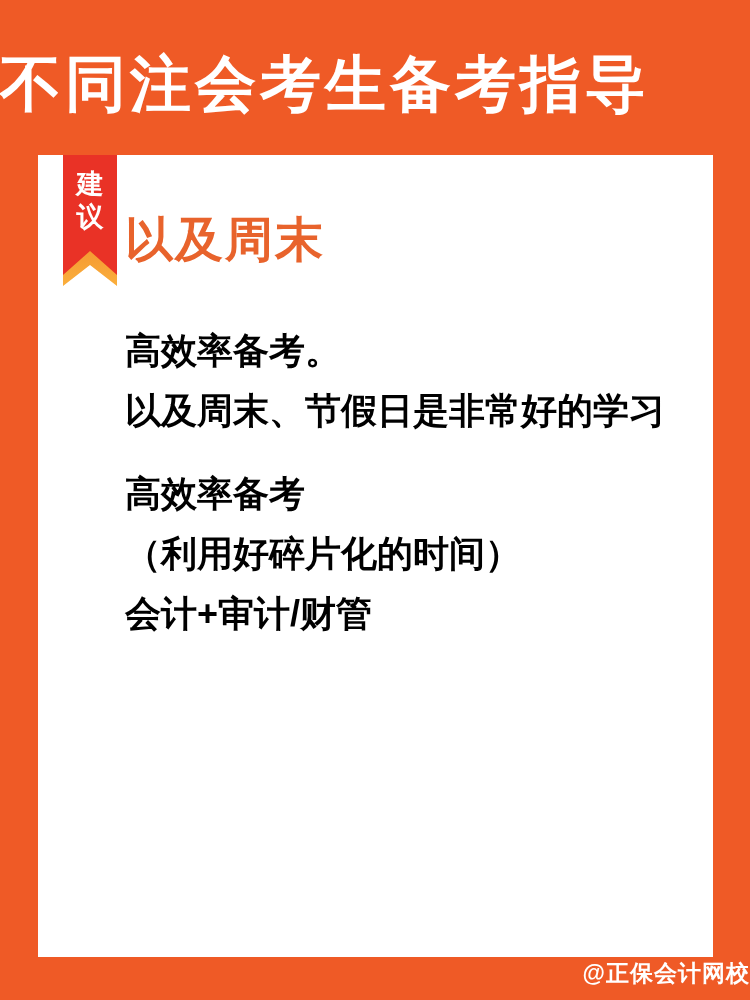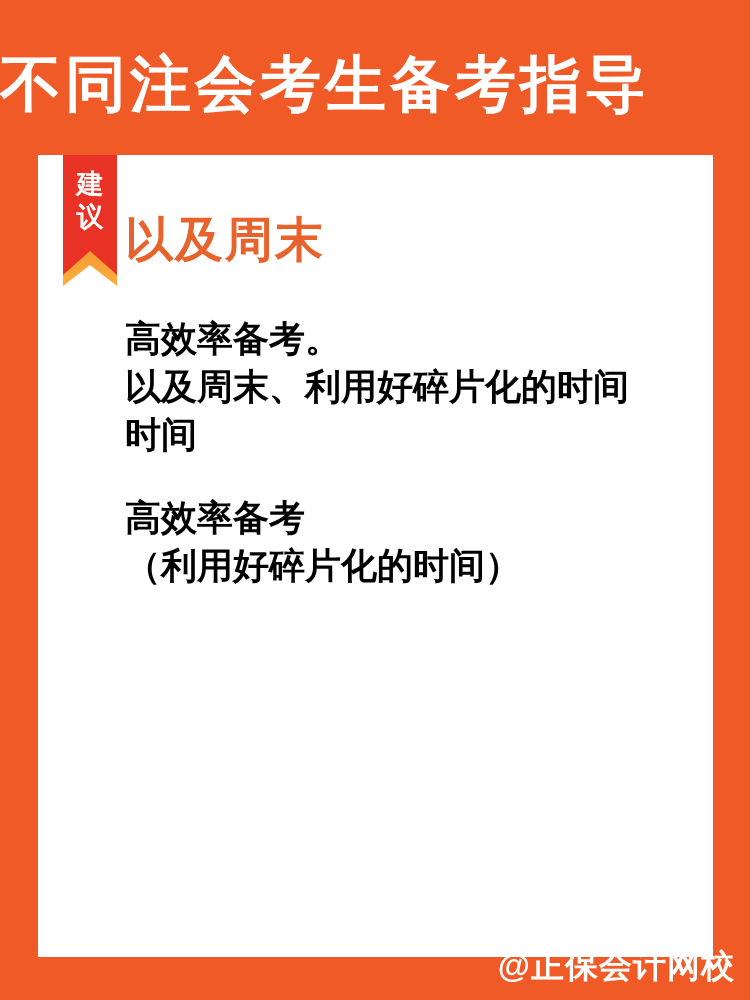--- a/index.html
+++ b/index.html
@@ -94,27 +94,28 @@
     color: #000000;
     font-size: 36px;
     font-weight: bold;
     line-height: 48px;
   }
   .para-2 {
     margin-top: 35px;
   }
   .body-line {
     white-space: nowrap;
+    margin-top: 12px;
   }
   .watermark {
     position: absolute;
-    right: 15px;
+    right: 0;
     bottom: 11px;
     color: #FFFFFF;
-    font-size: 33px;
+    font-size: 23px;
     font-weight: bold;
     letter-spacing: 1px;
     white-space: nowrap;
     margin-left: 41px;
   }
 </style>
 </head>
 <body>
 
 <div class="poster-title">不同注会考生备考指导</div>
@@ -128,24 +129,24 @@
       <span class="ribbon-char">建</span>
       <span class="ribbon-char">议</span>
     </div>
   </div>
 
   <div class="section-heading">以及周末</div>
 
   <div class="body-text">
     <div class="para-1">
       <div class="body-line">高效率备考。</div>
-      <div class="body-line">以及周末、利用好碎片化的时间</div>
-      <div class="body-line">时间</div>
+      <div class="body-line">以及周末、节假日是非常好的学习</div>
     </div>
     <div class="para-2">
       <div class="body-line">高效率备考</div>
       <div class="body-line">（利用好碎片化的时间）</div>
+      <div class="body-line">会计+审计/财管</div>
     </div>
   </div>
 
 </div>
 
 <div class="watermark">@正保会计网校</div>
 
 </body></html>

